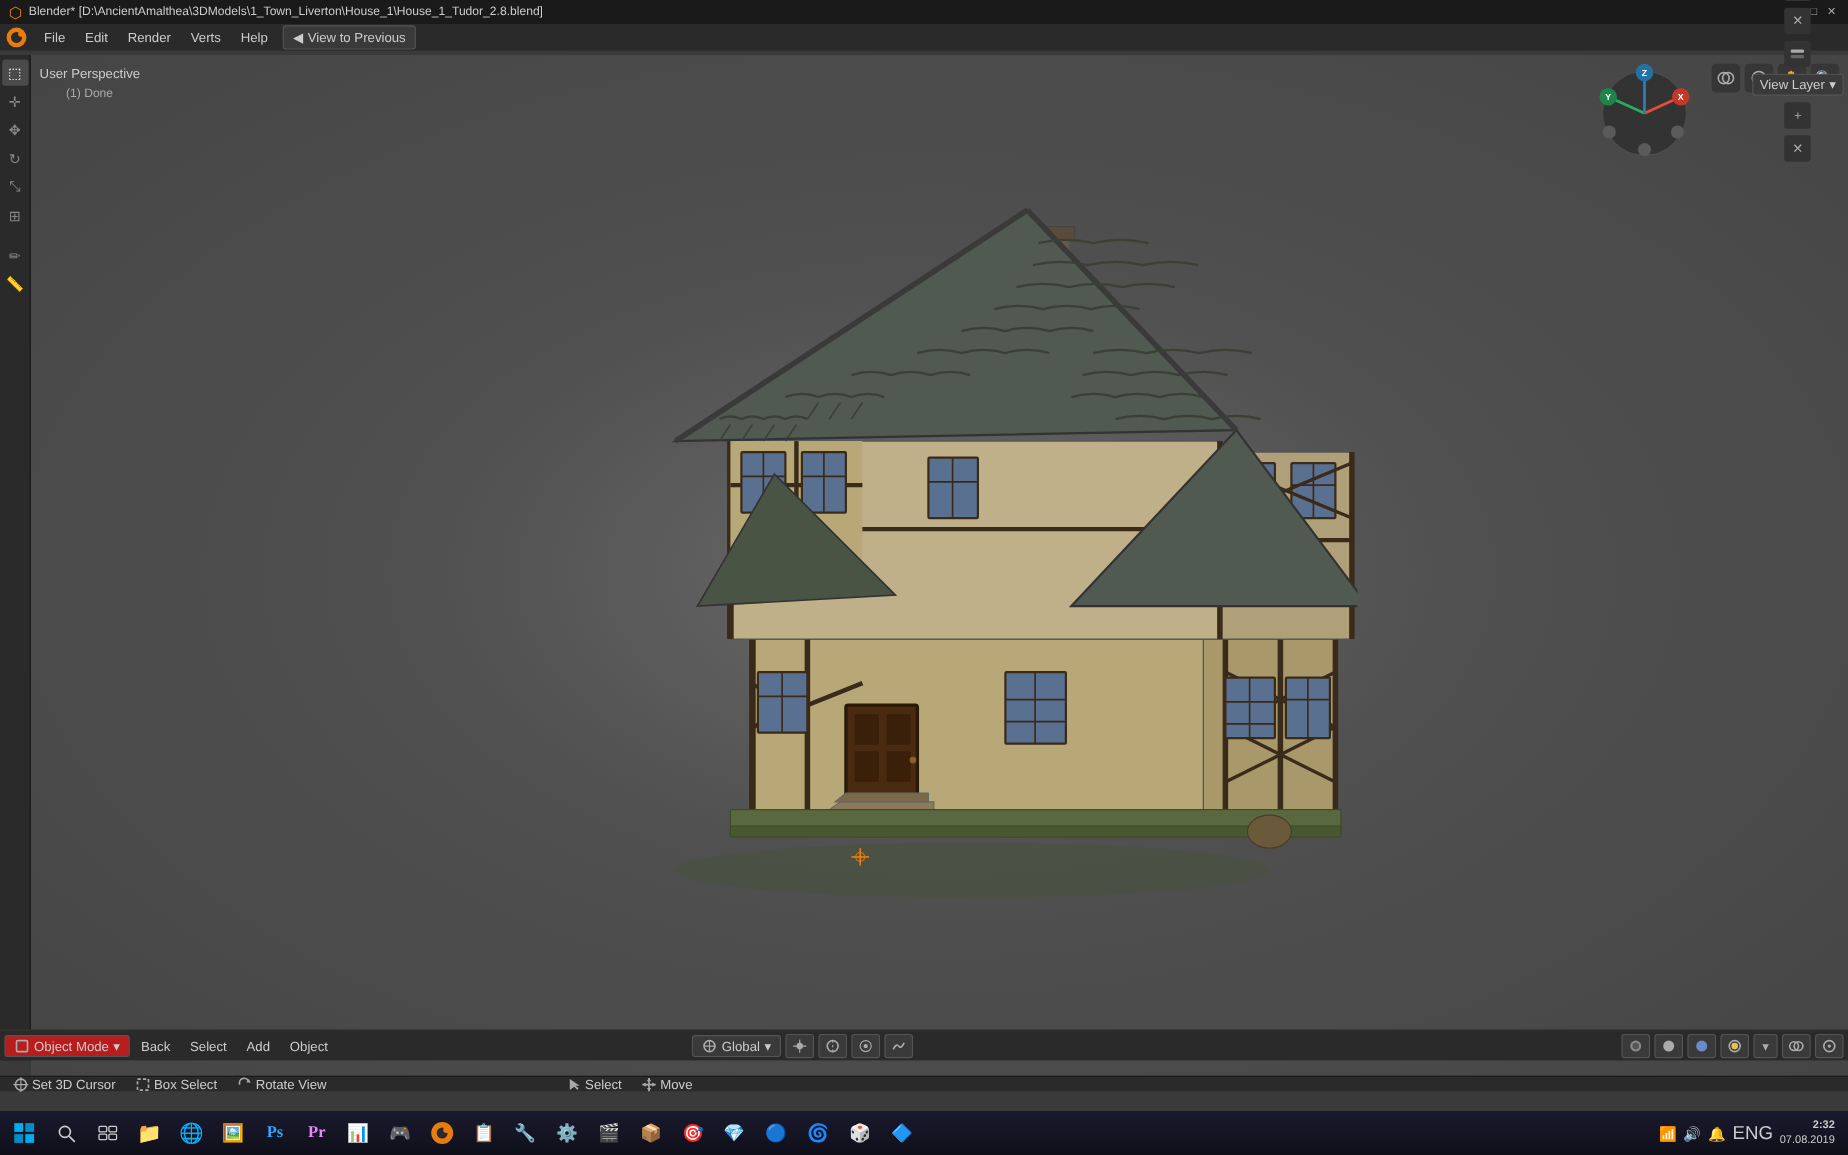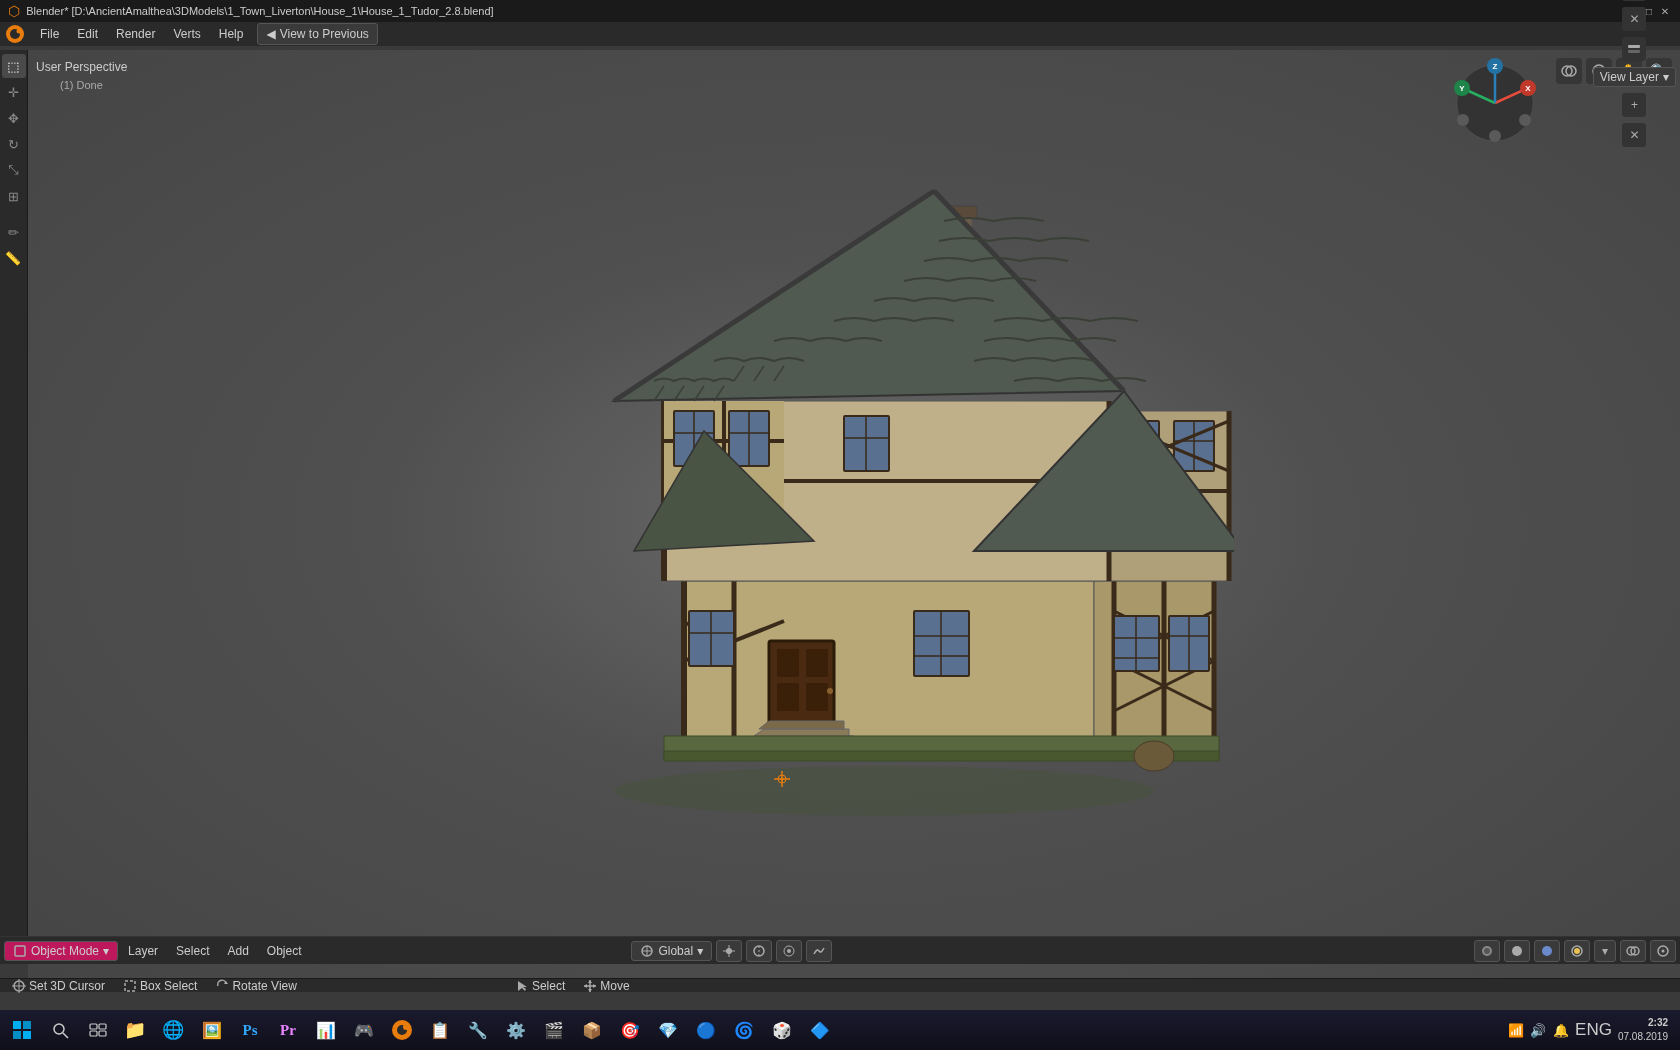--- a/index.html
+++ b/index.html
@@ -226,21 +226,21 @@
       background: #2a2a2a;
       display: flex;
       align-items: center;
       padding: 0 4px;
       gap: 2px;
       z-index: 100;
       border-top: 1px solid #333;
     }
     .mode-selector {
       padding: 2px 8px;
-      background: #be185d;
+      background: #b91c1c;
       border: 1px solid #555;
       border-radius: 3px;
       cursor: pointer;
       font-size: 12px;
       color: #cccccc;
       display: flex;
       align-items: center;
       gap: 4px;
     }
     .bottom-center {
@@ -682,21 +682,21 @@
 
 <div id="bottom-header" style="bottom: 86px;">
   <div class="mode-selector">
     <svg width="14" height="14" viewBox="0 0 14 14">
         <rect x="2" y="2" width="10" height="10" rx="1" fill="none" stroke="#aaa" stroke-width="1.5"></rect>
       </svg>
     <span>Object Mode</span>
     <span>▾</span>
   </div>
 
-  <div class="toolbar-item">Layer</div>
+  <div class="toolbar-item">Back</div>
   <div class="toolbar-item">Select</div>
   <div class="toolbar-item">Add</div>
   <div class="toolbar-item">Object</div>
 
   <div class="bottom-center">
     <div class="transform-btn" style="display:flex;align-items:center;gap:4px;">
       <svg width="14" height="14" viewBox="0 0 14 14">
           <circle cx="7" cy="7" r="5" fill="none" stroke="#aaa" stroke-width="1.5"></circle>
           <line x1="7" y1="2" x2="7" y2="12" stroke="#aaa" stroke-width="1"></line>
           <line x1="2" y1="7" x2="12" y2="7" stroke="#aaa" stroke-width="1"></line>

